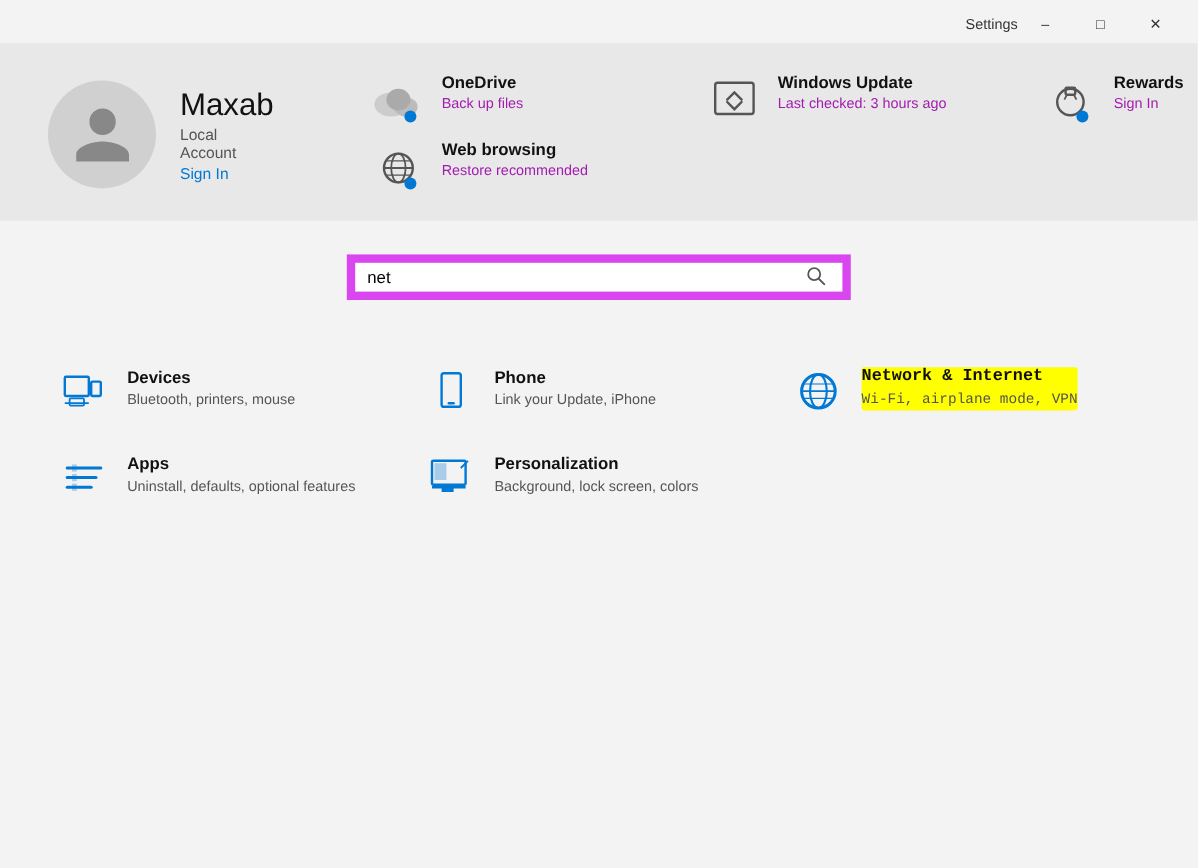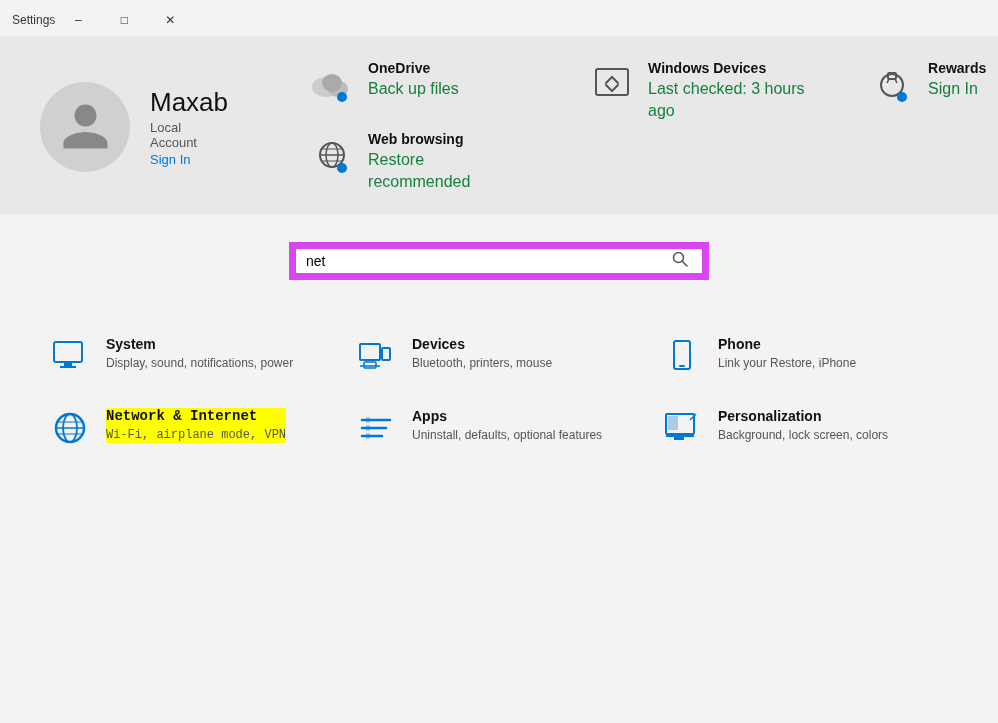--- a/index.html
+++ b/index.html
@@ -10,21 +10,21 @@
       height: 723px;
       overflow: hidden;
       position: relative;
     }
 
     
     .title-bar {
       background: #f3f3f3;
       display: flex;
       align-items: center;
-      justify-content: flex-start;
+      justify-content: flex-end;
       padding: 8px 12px 4px 12px;
       height: 36px;
     }
     .title-bar-title {
       font-size: 12px;
       color: #333;
     }
     .title-bar-controls {
       display: flex;
       gap: 0;
@@ -114,22 +114,22 @@
       display: flex;
       align-items: center;
       justify-content: center;
     }
     .quick-link-text h3 {
       font-size: 14px;
       font-weight: 600;
       color: #111;
     }
     .quick-link-text p {
-      font-size: 16px;
-      color: #15803d;
+      font-size: 12px;
+      color: #a21caf;
       margin-top: 2px;
       line-height: 1.4;
     }
 
     
     .search-section {
       background: #f3f3f3;
       padding: 28px 40px 20px 40px;
       display: flex;
       justify-content: center;
@@ -251,21 +251,21 @@
 
     <div class="quick-link-item">
       <div class="quick-link-icon">
         <svg width="44" height="38" viewBox="0 0 44 38">
           <rect x="6" y="4" width="32" height="26" rx="2" fill="none" stroke="#555" stroke-width="2"></rect>
           <path d="M16 18 L22 12 L28 18" fill="none" stroke="#555" stroke-width="2" stroke-linecap="round"></path>
           <path d="M28 20 L22 26 L16 20" fill="none" stroke="#555" stroke-width="2" stroke-linecap="round"></path>
         </svg>
       </div>
       <div class="quick-link-text">
-        <h3>Windows Devices</h3>
+        <h3>Windows Update</h3>
         <p>Last checked: 3 hours ago</p>
       </div>
     </div>
 
     <div class="quick-link-item">
       <div class="quick-link-icon">
         <svg width="44" height="38" viewBox="0 0 44 38">
 
           <circle cx="22" cy="20" r="11" fill="none" stroke="#555" stroke-width="2"></circle>
           <rect x="18" y="8" width="8" height="6" rx="1" fill="none" stroke="#555" stroke-width="2"></rect>
@@ -306,33 +306,20 @@
       <svg width="16" height="16" viewBox="0 0 16 16">
         <circle cx="6.5" cy="6.5" r="5" fill="none" stroke="#555" stroke-width="1.5"></circle>
         <line x1="10.5" y1="10.5" x2="15" y2="15" stroke="#555" stroke-width="1.5" stroke-linecap="round"></line>
       </svg>
     </button>
   </div>
 </div>
 
 <div class="settings-grid">
 
-  <div class="settings-item">
-    <div class="settings-item-icon">
-      <svg width="36" height="36" viewBox="0 0 36 36">
-        <rect x="2" y="4" width="28" height="20" rx="2" fill="none" stroke="#0078d4" stroke-width="2"></rect>
-        <rect x="12" y="24" width="8" height="4" fill="#0078d4"></rect>
-        <rect x="8" y="28" width="16" height="2" fill="#0078d4"></rect>
-      </svg>
-    </div>
-    <div class="settings-item-text">
-      <h3>System</h3>
-      <p>Display, sound, notifications, power</p>
-    </div>
-  </div>
 
   <div class="settings-item">
     <div class="settings-item-icon">
       <svg width="36" height="36" viewBox="0 0 36 36">
         <rect x="2" y="6" width="20" height="16" rx="1" fill="none" stroke="#0078d4" stroke-width="2"></rect>
         <rect x="24" y="10" width="8" height="12" rx="1" fill="none" stroke="#0078d4" stroke-width="2"></rect>
         <rect x="6" y="24" width="12" height="6" rx="1" fill="none" stroke="#0078d4" stroke-width="1.5"></rect>
         <line x1="2" y1="28" x2="22" y2="28" stroke="#0078d4" stroke-width="1.5"></line>
       </svg>
     </div>
@@ -344,21 +331,21 @@
 
   <div class="settings-item">
     <div class="settings-item-icon">
       <svg width="36" height="36" viewBox="0 0 36 36">
         <rect x="10" y="3" width="16" height="28" rx="2" fill="none" stroke="#0078d4" stroke-width="2"></rect>
         <line x1="16" y1="28" x2="20" y2="28" stroke="#0078d4" stroke-width="2" stroke-linecap="round"></line>
       </svg>
     </div>
     <div class="settings-item-text">
       <h3>Phone</h3>
-      <p>Link your Restore, iPhone</p>
+      <p>Link your Update, iPhone</p>
     </div>
   </div>
 
   <div class="settings-item">
     <div class="settings-item-icon">
       <svg width="40" height="40" viewBox="0 0 40 40">
 
         <circle cx="20" cy="20" r="14" fill="none" stroke="#0078d4" stroke-width="2.5"></circle>
         <ellipse cx="20" cy="20" rx="7" ry="14" fill="none" stroke="#0078d4" stroke-width="1.8"></ellipse>
         <line x1="6" y1="20" x2="34" y2="20" stroke="#0078d4" stroke-width="1.5"></line>

